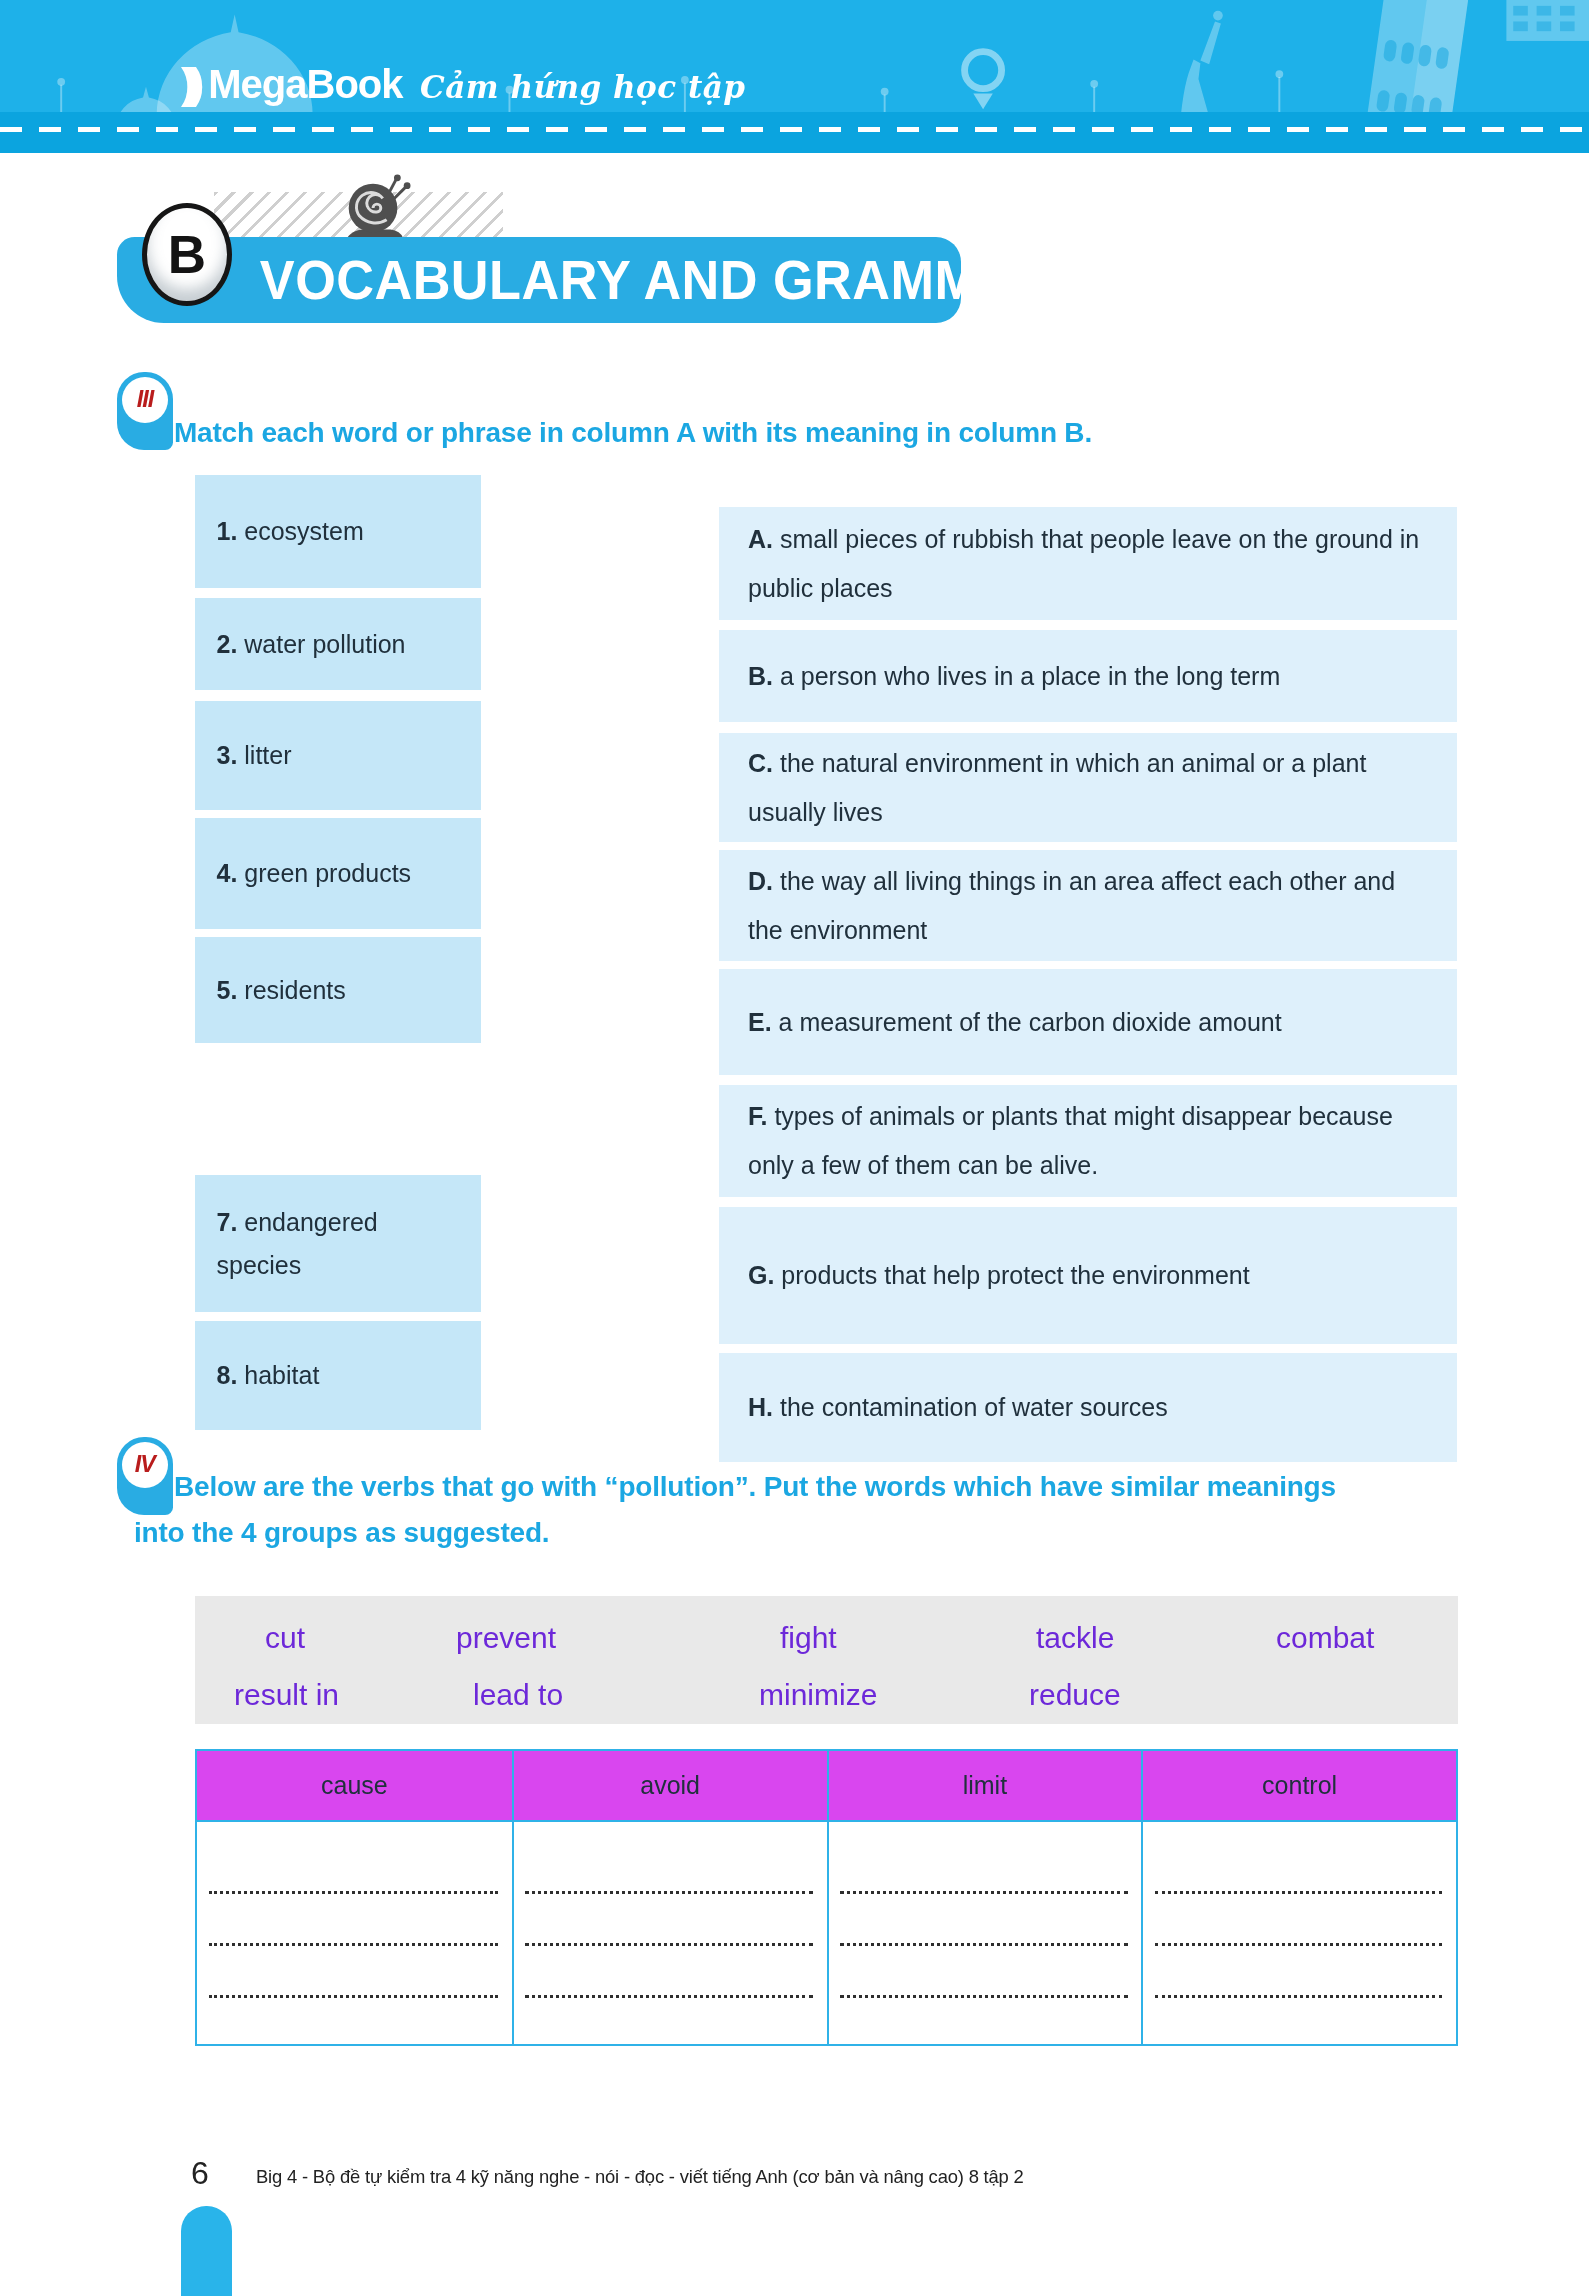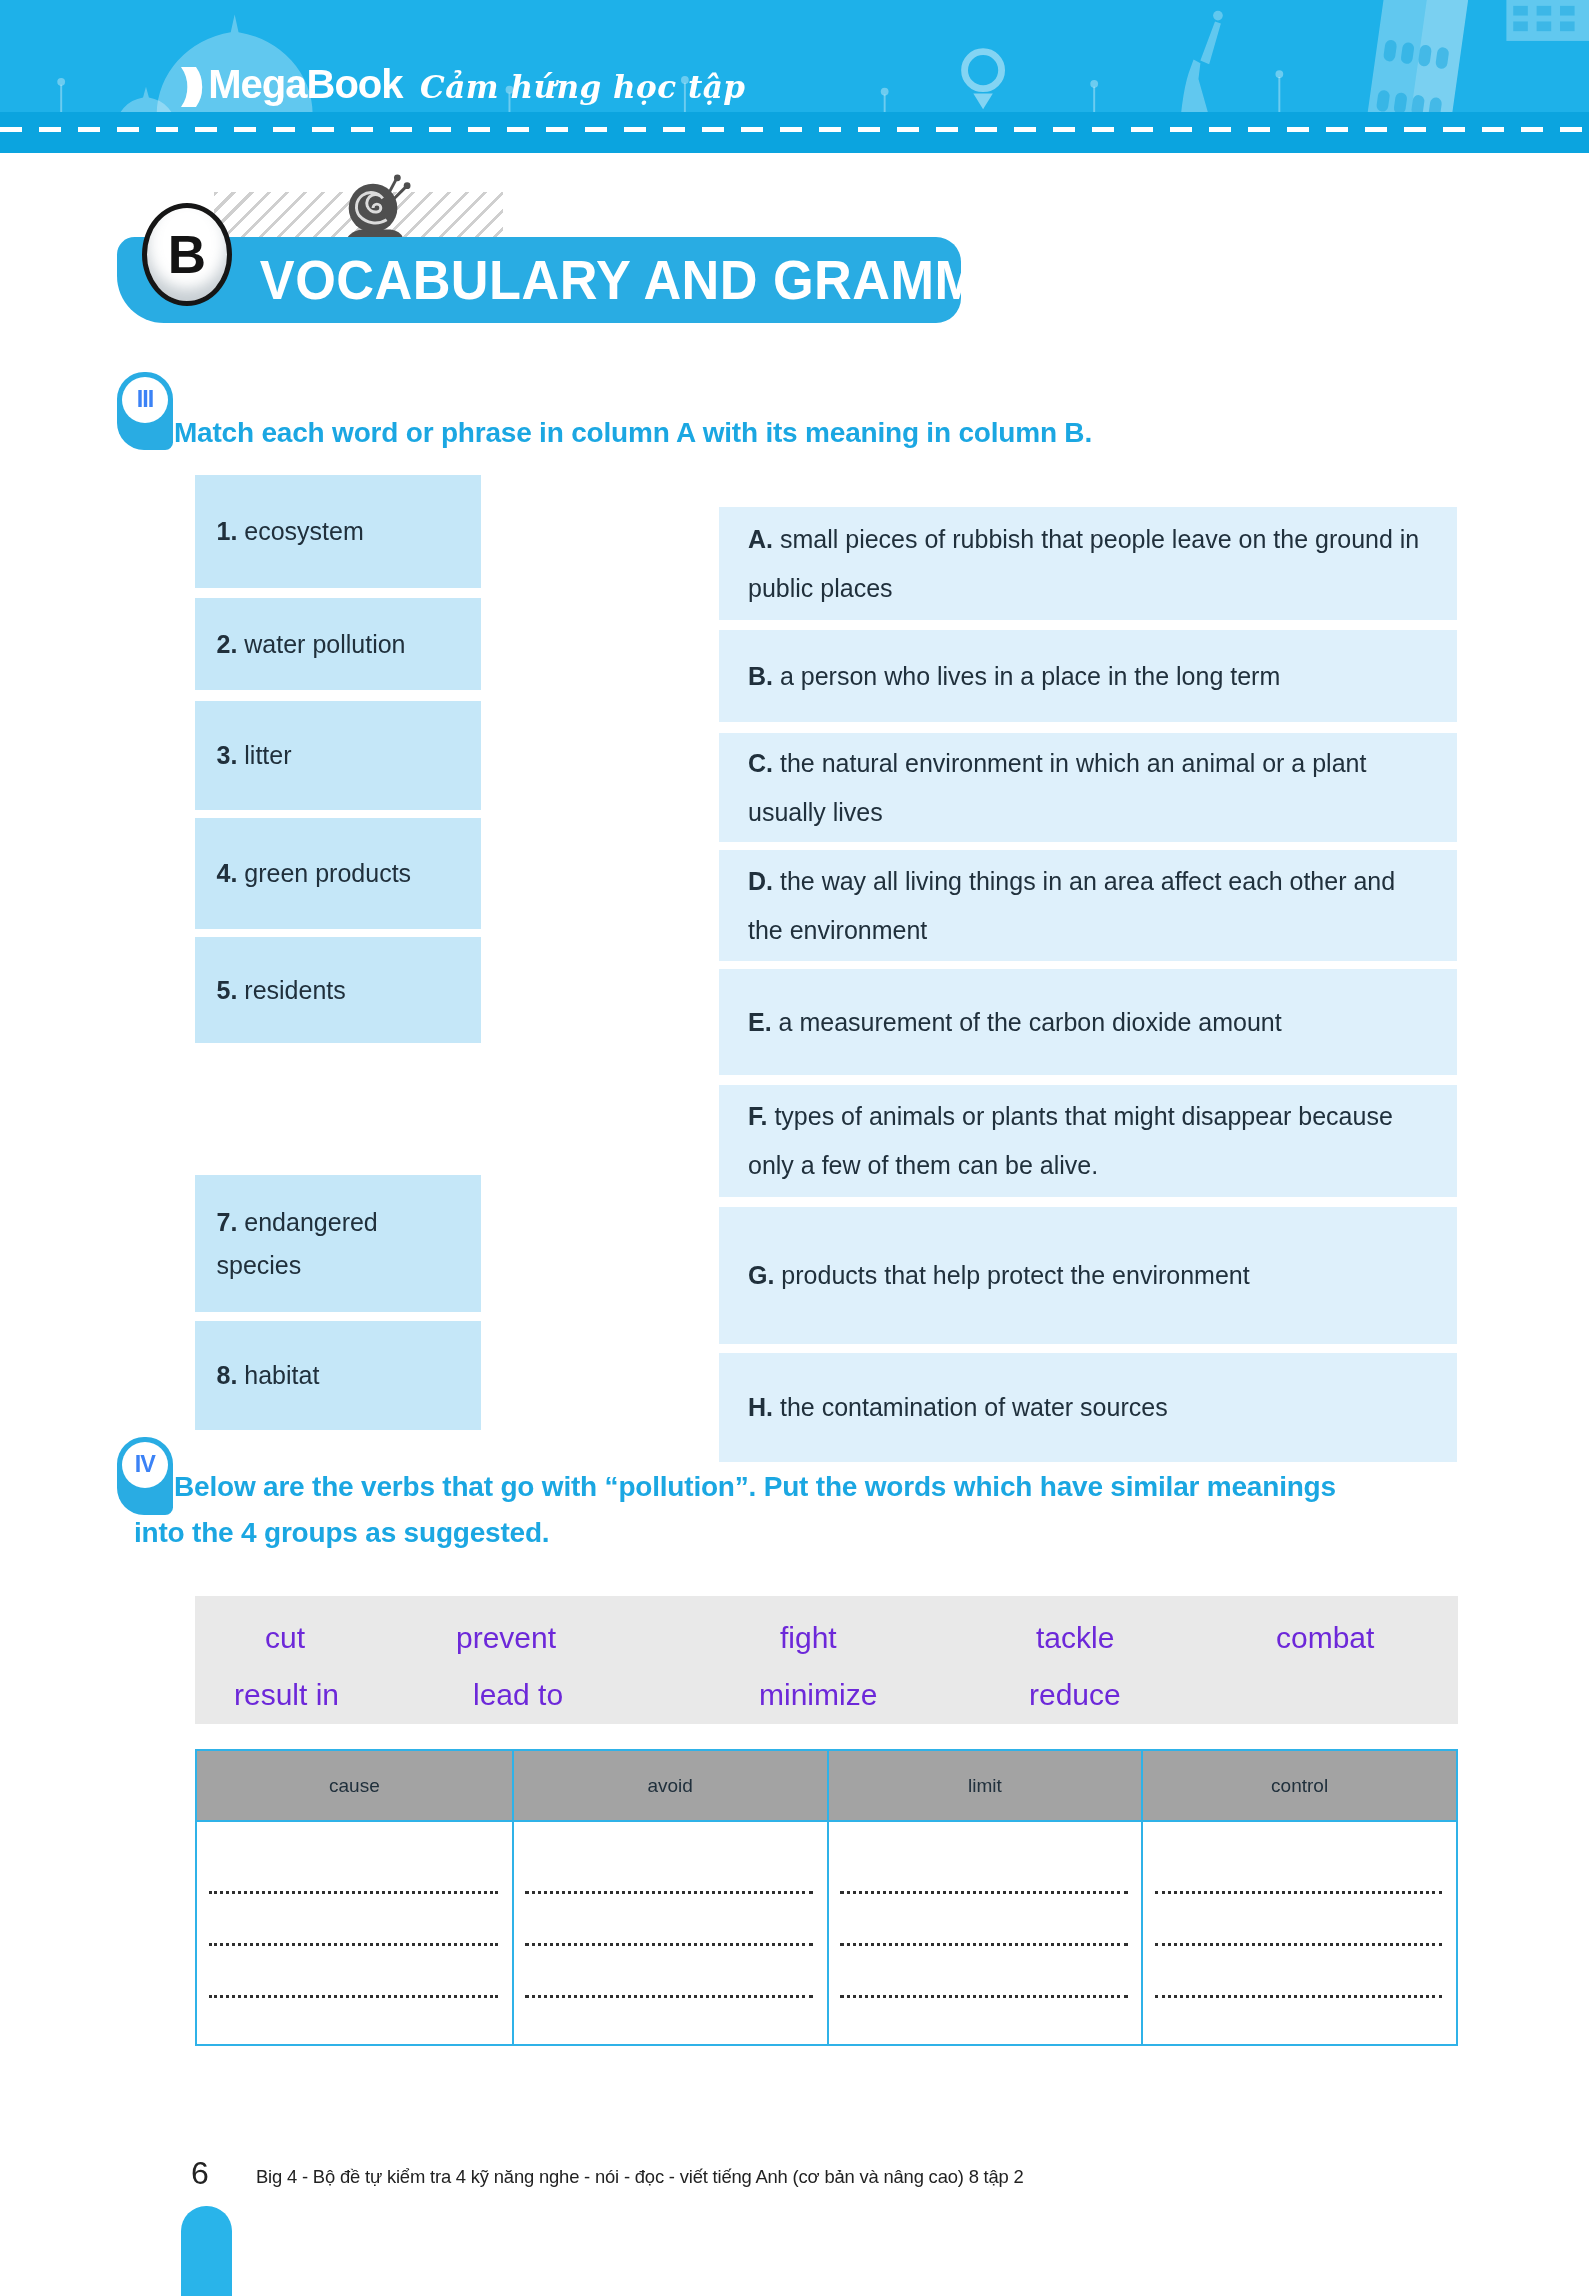--- a/index.html
+++ b/index.html
@@ -30,42 +30,42 @@
   .b-badge{position:absolute;left:142px;top:203px;width:90px;height:103px;background:#fff;
            border:5.9px solid #161616;border-radius:50%;box-sizing:border-box;
            box-shadow:inset 0 -11.7px 13.7px rgba(95,115,130,.35);
            display:flex;align-items:center;justify-content:center;}
   .b-badge .letter{font-weight:900;font-size:53px;color:#141414;}
 
   
   .pin{position:absolute;width:56px;height:78px;background:#29ACE3;border-radius:27px 27px 7.8px 27px;}
   .pin .circ{position:absolute;left:4.9px;top:4.9px;width:46px;height:46px;background:#fff;border-radius:50%;
              display:flex;align-items:center;justify-content:center;}
-  .pin .rn{font-weight:900;font-size:23.4px;color:#3b82f6;letter-spacing:-1px;}
+  .pin .rn{font-weight:900;font-size:23.4px;color:#b91c1c;letter-spacing:-1px;font-style:italic;}
   .instr{position:absolute;color:#1BA7E2;font-weight:700;font-size:28px;letter-spacing:-0.2px;white-space:nowrap;}
 
   
   .cellA{position:absolute;left:195px;width:286px;background:#C5E7F8;display:flex;align-items:center;}
   .cellB{position:absolute;left:719px;width:738px;background:#DEF0FB;display:flex;align-items:center;margin-top:32px;}
   .cellA .txt{padding:0 13.7px 0 21.5px;font-size:25px;line-height:43px;}
   .cellB .txt{padding:0 25px 0 29px;font-size:25px;line-height:49px;}
   .cellA b,.cellB b{font-weight:700;}
   .ra1{top:475px;height:113px}.ra2{top:598px;height:92px}.ra3{top:701px;height:109px}
   .ra4{top:818px;height:111px}.ra5{top:937px;height:106px}.ra6{top:1053px;height:112px}
   .ra7{top:1175px;height:137px}.ra8{top:1321px;height:109px}
 
   
   .wordbank{position:absolute;left:195px;top:1596px;width:1263px;height:128px;background:#E9E9E9;}
   .wordbank .w{position:absolute;font-size:30px;color:#6d28d9;white-space:nowrap;}
 
   .vtable{position:absolute;left:195px;top:1749px;width:1263px;height:297px;box-sizing:border-box;
           border:2.9px solid #2FB2E8;display:grid;grid-template-columns:1fr 1fr 1fr 1fr;
           grid-template-rows:71px 1fr;}
-  .vtable .hcell{background:#a3a3a3;border-bottom:2.9px solid #2FB2E8;display:flex;align-items:center;
-                 justify-content:center;font-size:19px;font-weight:500;color:#20303C;}
+  .vtable .hcell{background:#d946ef;border-bottom:2.9px solid #2FB2E8;display:flex;align-items:center;
+                 justify-content:center;font-size:25px;font-weight:500;color:#20303C;}
   .vtable .hcell+.hcell{border-left:2.4px solid #2FB2E8;}
   .vtable .bcell{position:relative;background:#fff;}
   .vtable .bcell.sep{border-left:2.4px solid #2FB2E8;}
   .dotline{position:absolute;left:11.7px;right:13.7px;height:0;border-bottom:3.4px dotted #2e2e2e;}
   .dl1{top:69px}.dl2{top:121px}.dl3{top:173px}
 
   
   .pagenum{position:absolute;left:191px;top:2155px;font-size:32px;color:#222;}
   .foottext{position:absolute;left:256px;top:2166px;font-size:19px;color:#222;letter-spacing:-0.2px;
             transform:scaleX(.97);transform-origin:left;white-space:nowrap;}

